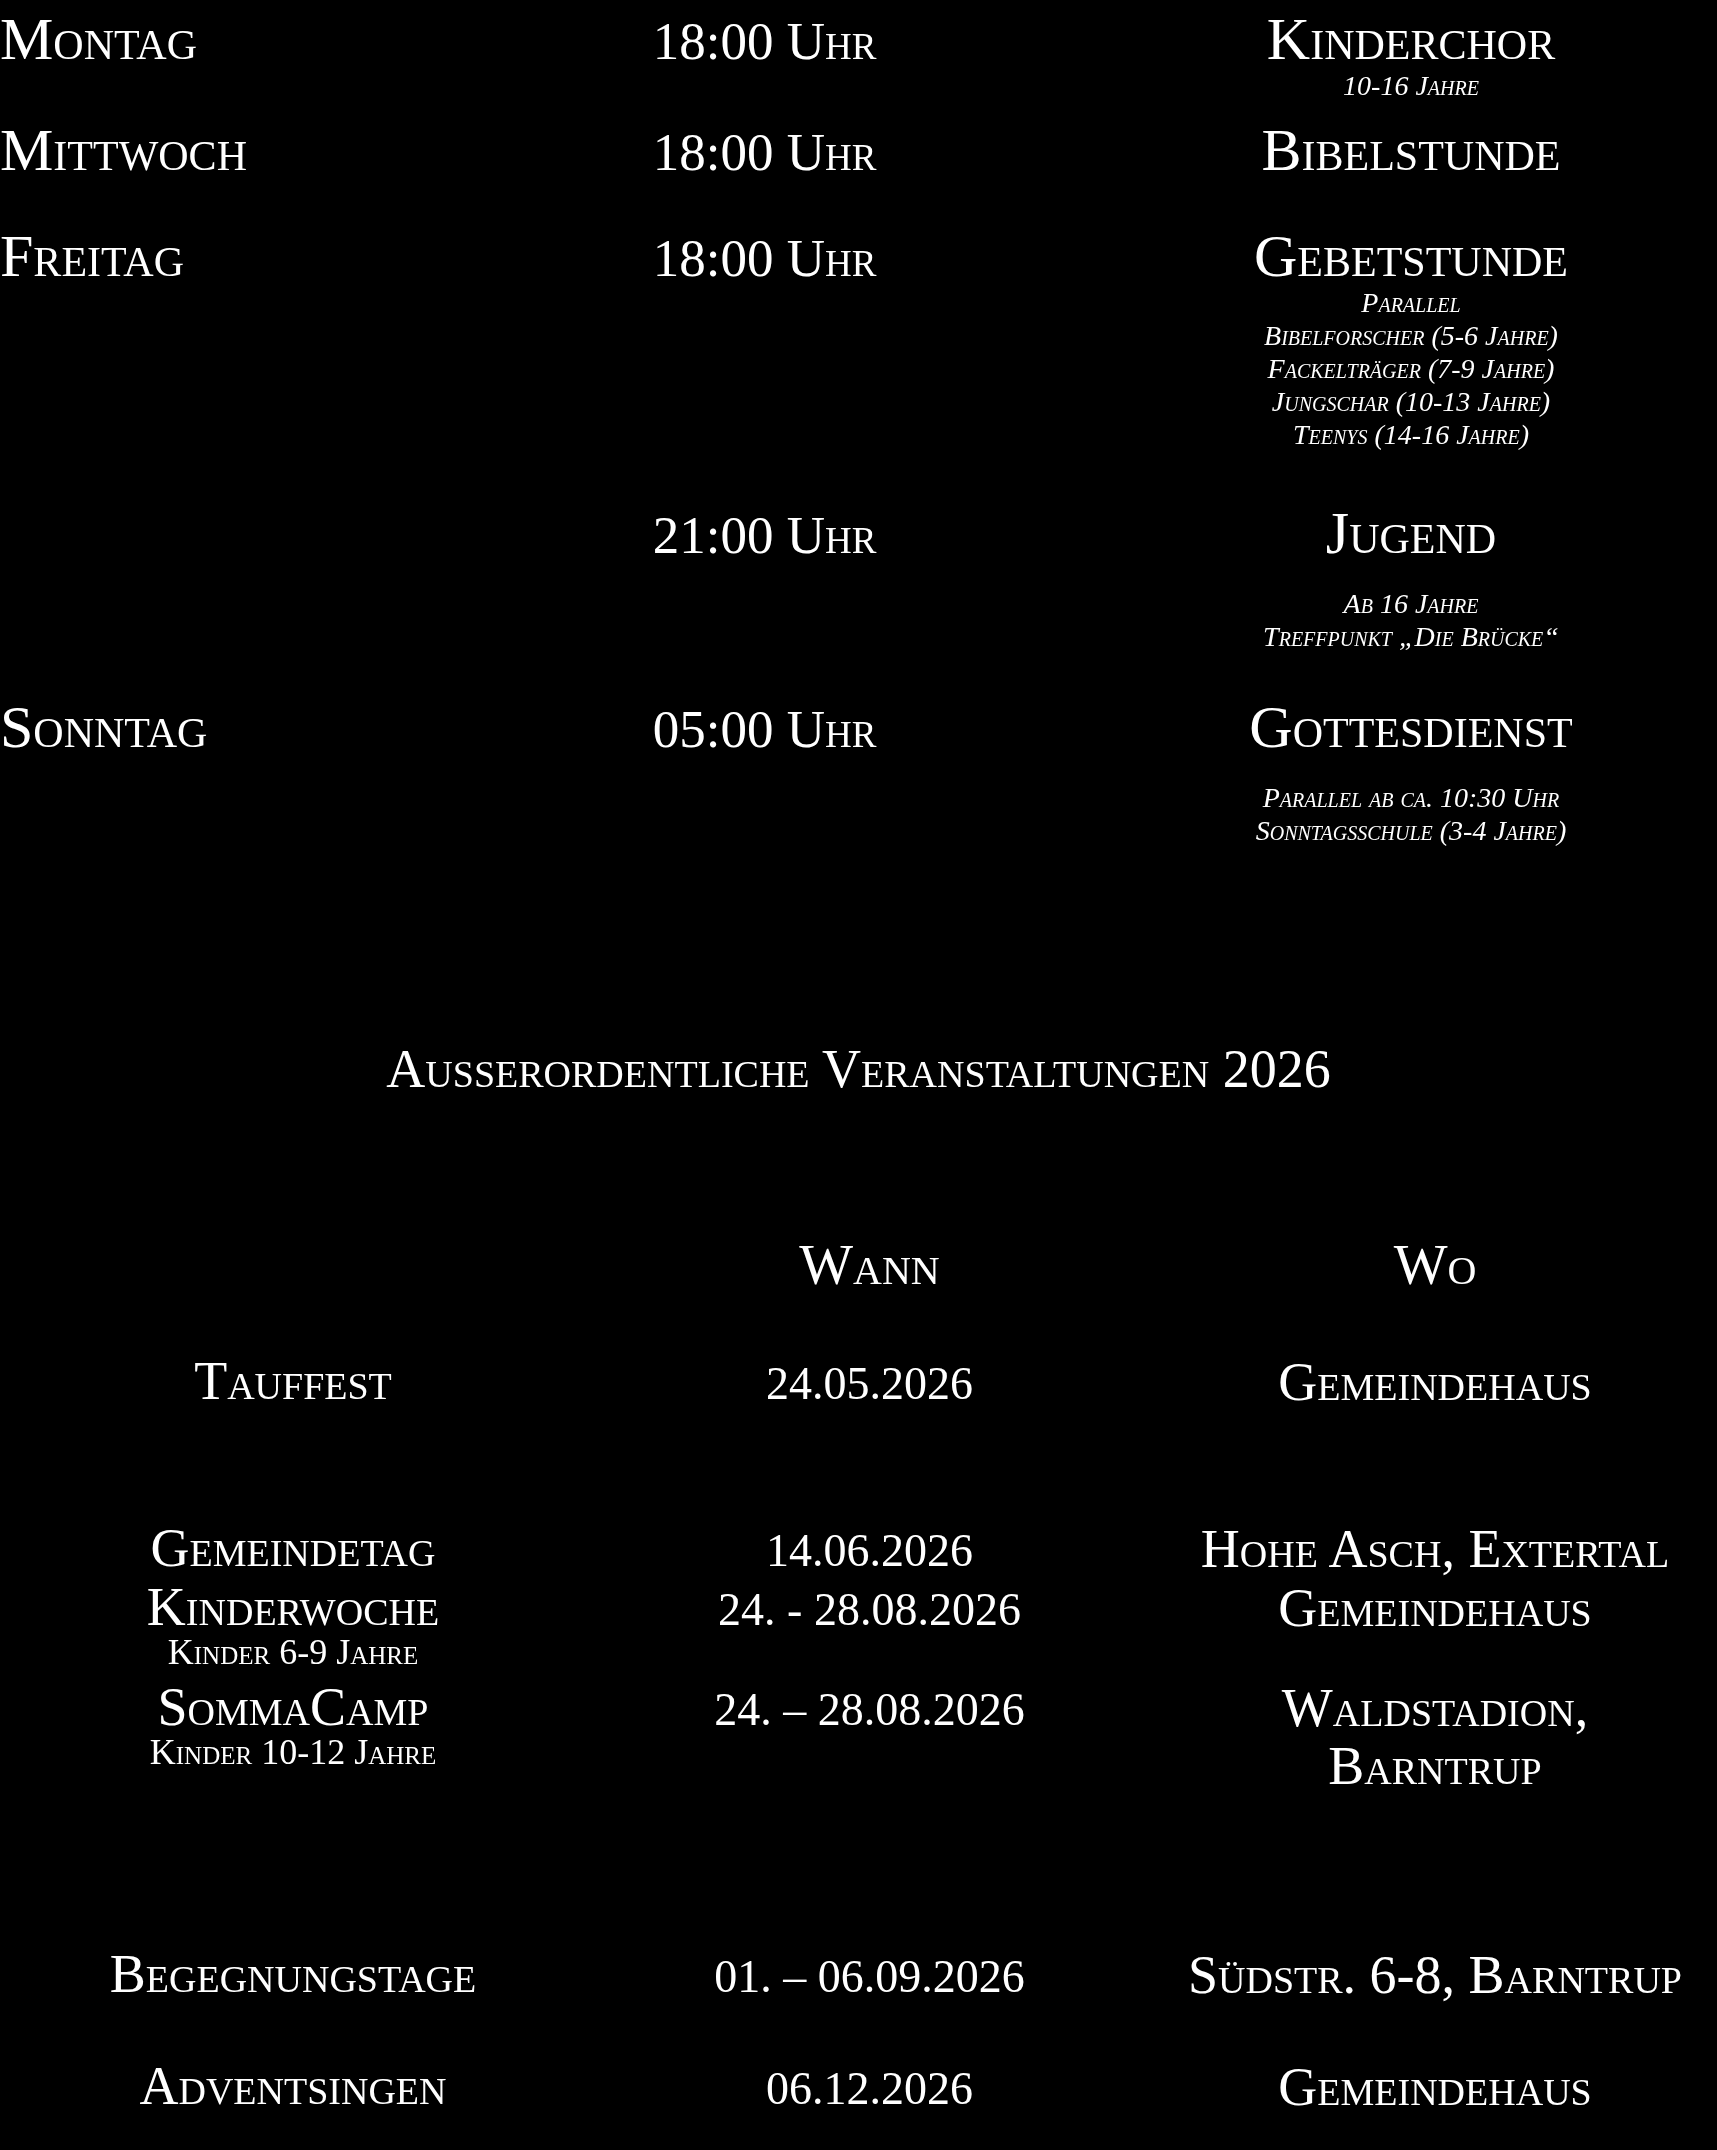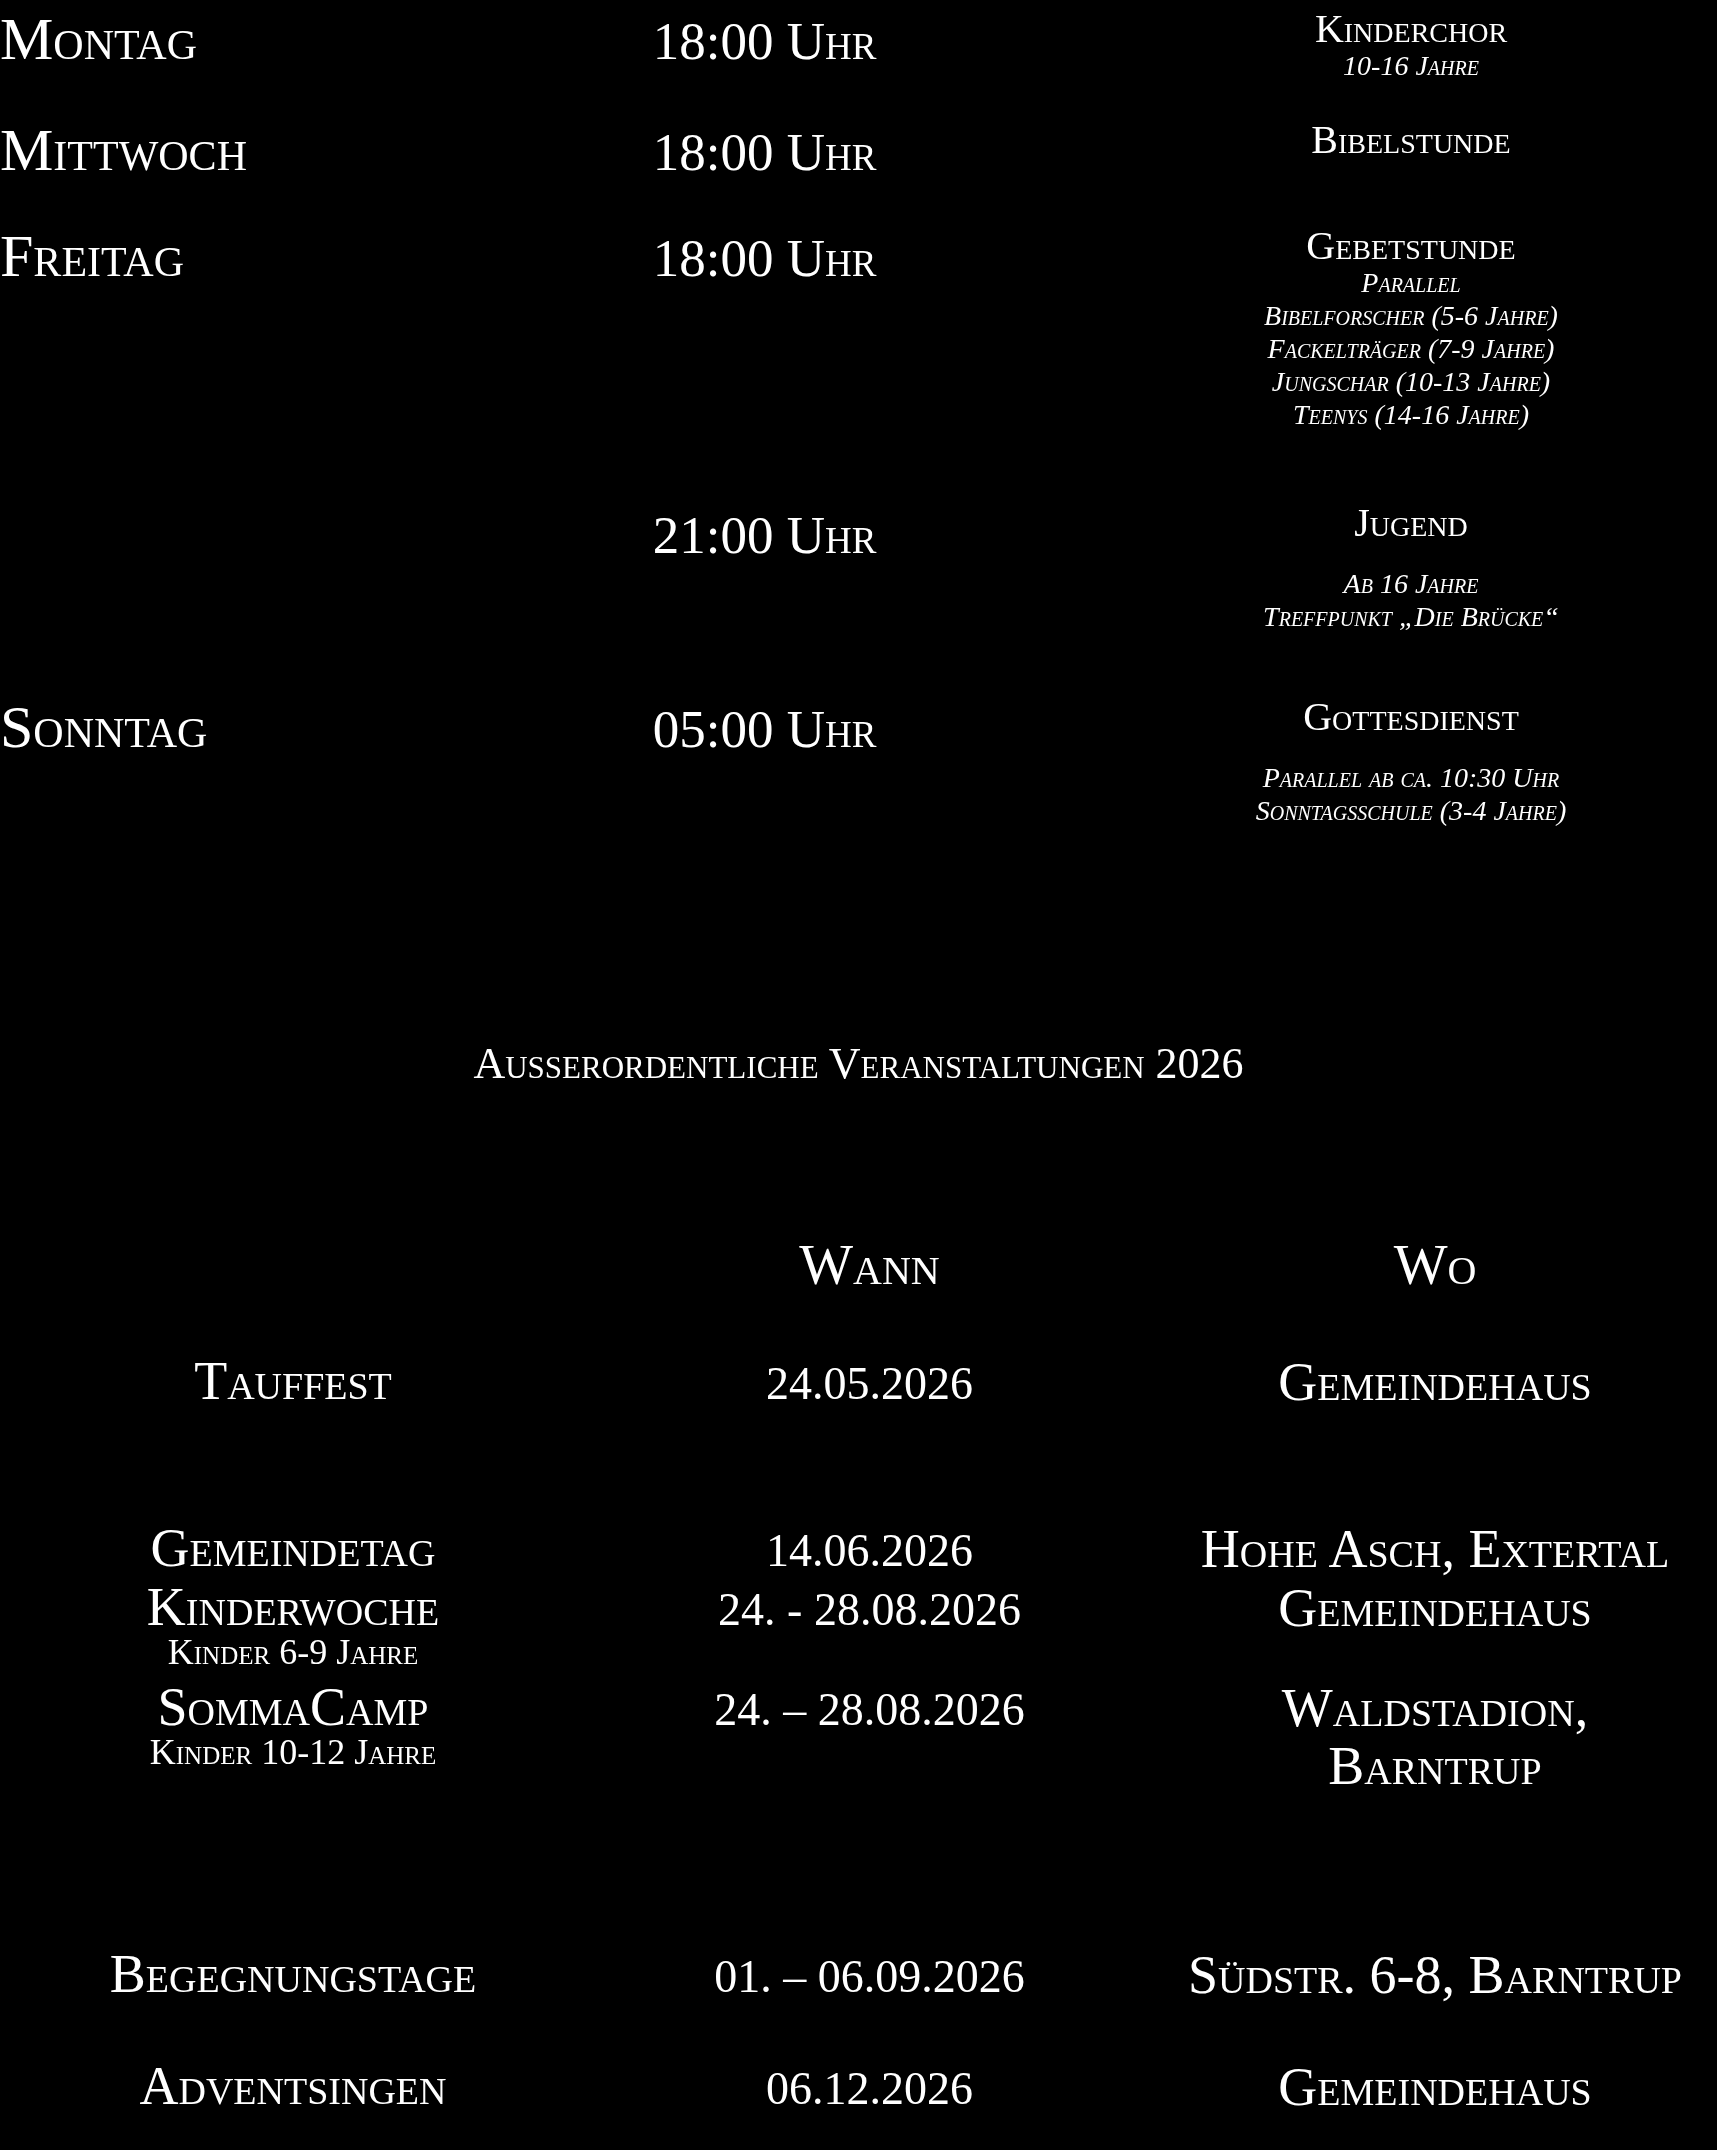--- a/index.html
+++ b/index.html
@@ -14,28 +14,28 @@
   .sc { font-variant: small-caps; }
 
   
   .top-row { position: absolute; left: 0; width: 1717px; display: flex; align-items: flex-start; }
   .t-col1 { width: 424px;  text-align: left; }
   .t-col2 { width: 681px; text-align: center; }
   .t-col3 { width: 612px; text-align: center; }
 
   .day   { display: block; font-size: 60px; line-height: 1; }
   .time  { display: block; font-size: 53px;  line-height: 1; padding-top: 6.3px; }
-  .event { display: block; font-size: 40px; line-height: 1; }
+  .event { display: block; font-size: 60px; line-height: 1; }
   .note  { display: block; font-size: 28px;  line-height: 1.18; font-style: italic; }
   .note-gap { margin-top: 24px; }
 
   
   .heading {
     position: absolute; left: 0; top: 1042px; width: 1717px;
-    text-align: center; font-size: 44px; line-height: 1;
+    text-align: center; font-size: 54px; line-height: 1;
   }
 
   
   .b-row { position: absolute; left: 0; width: 1717px; display: flex; align-items: flex-start; }
   .b-col1 { width: 586px; text-align: center; }
   .b-col2 { width: 567px;  text-align: center; }
   .b-col3 { width: 564px;  text-align: center; }
 
   .col-header { display: block; font-size: 57px; line-height: 1; }
   .b-name { display: block; font-size: 54px; line-height: 1; }

